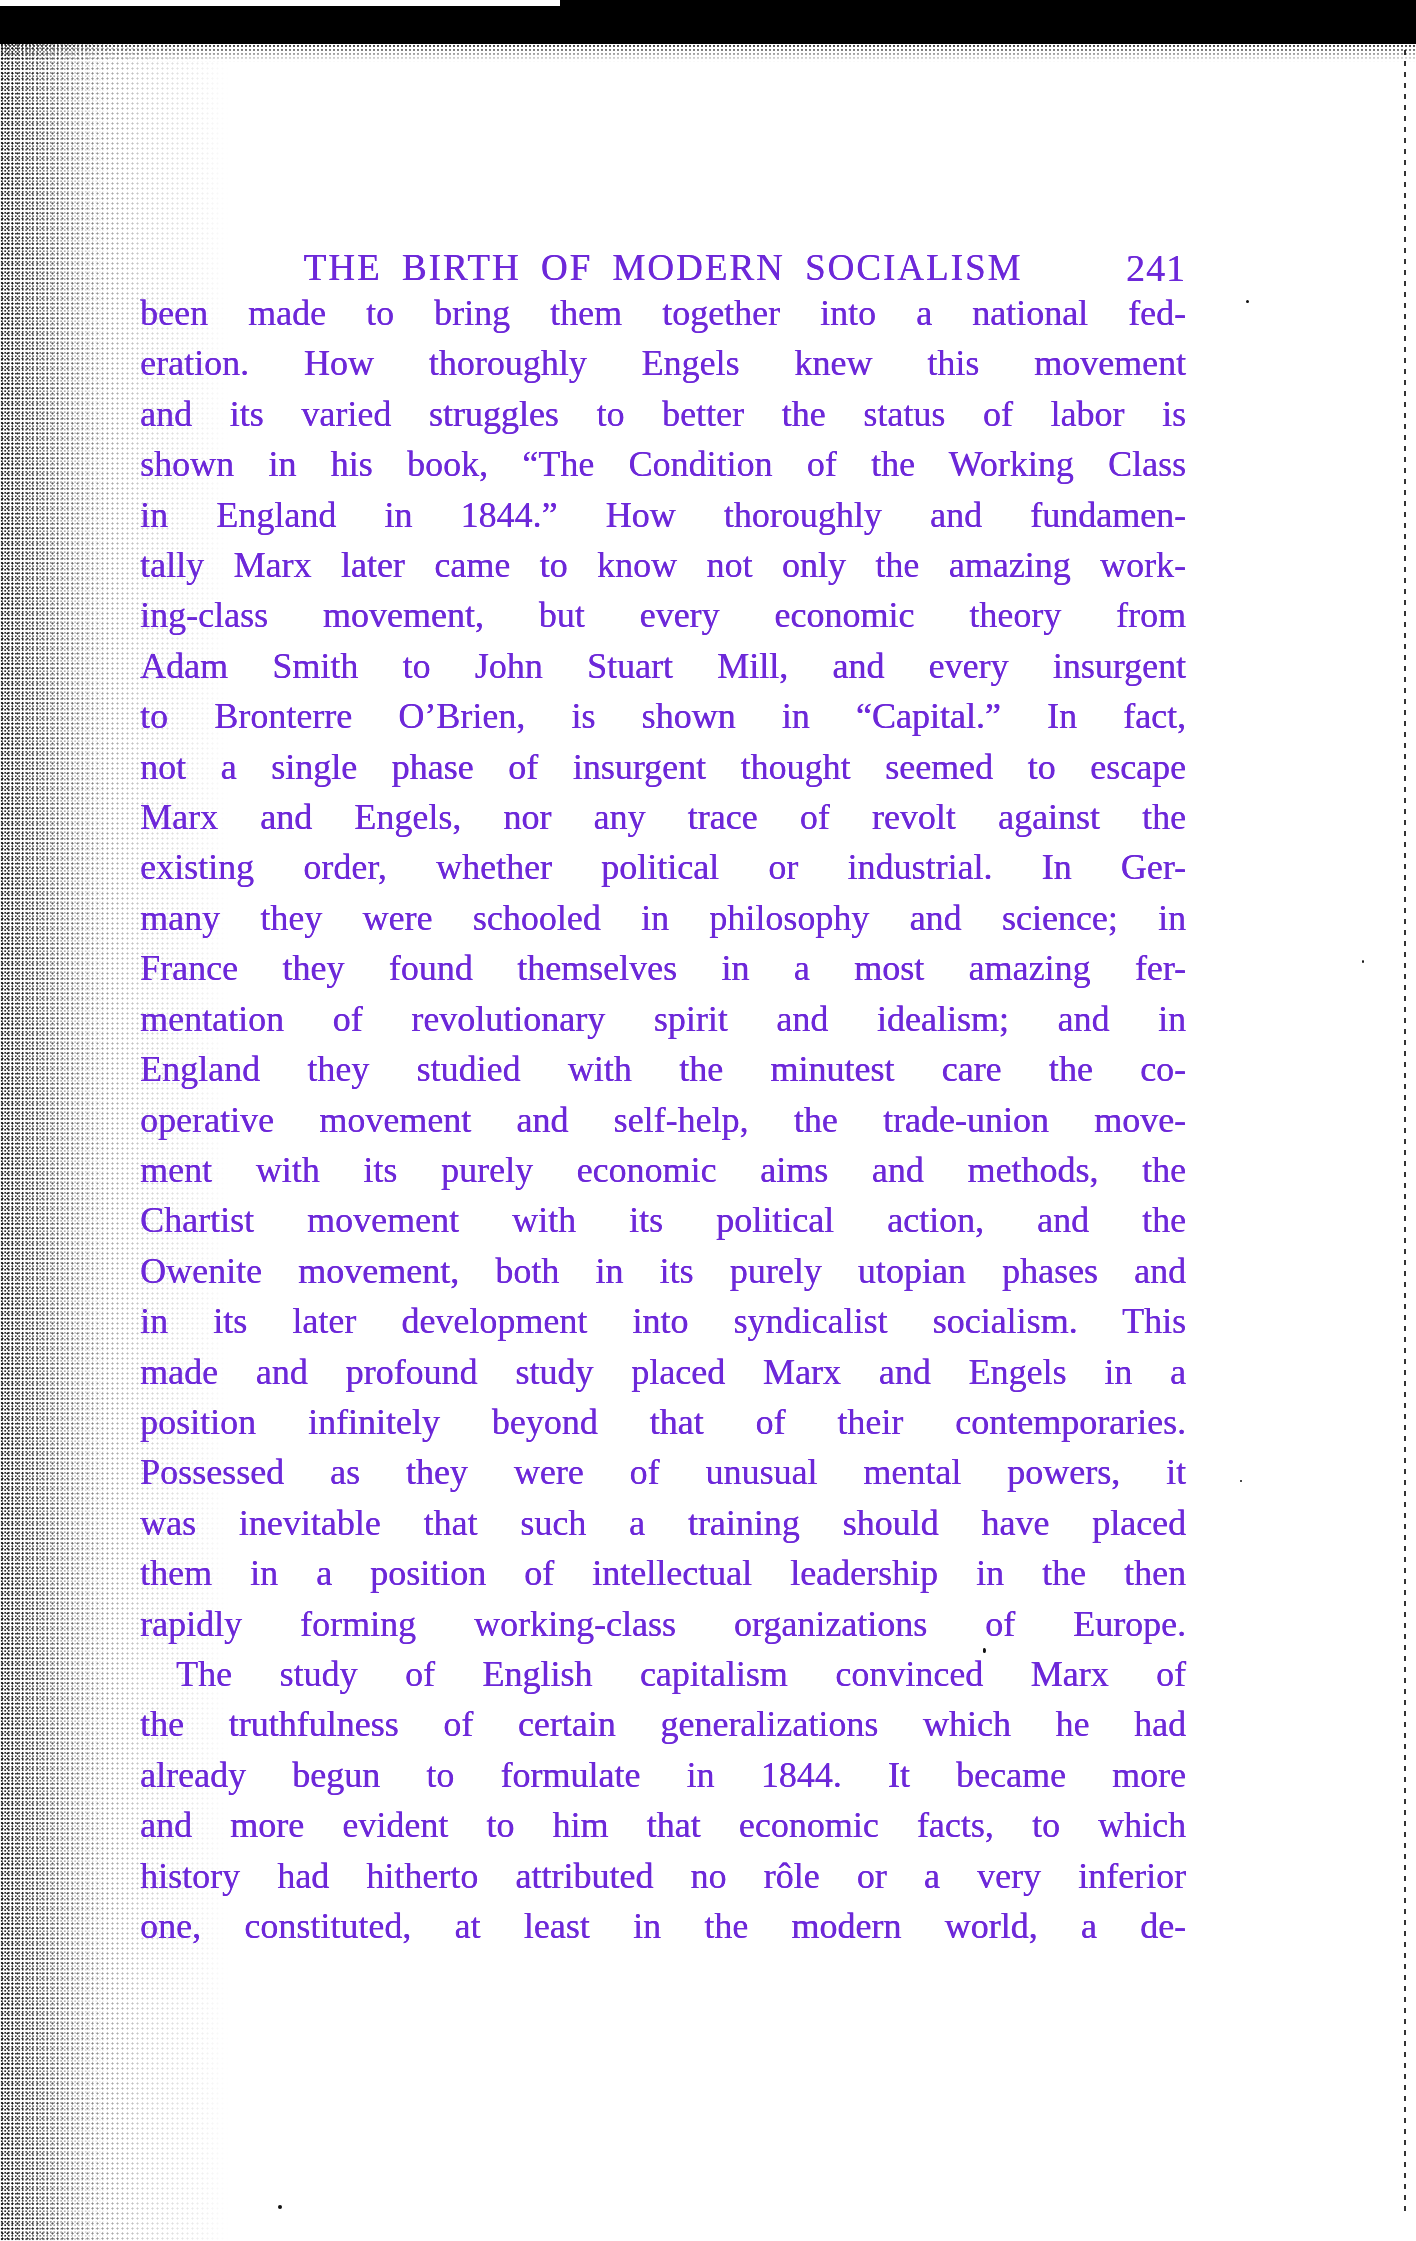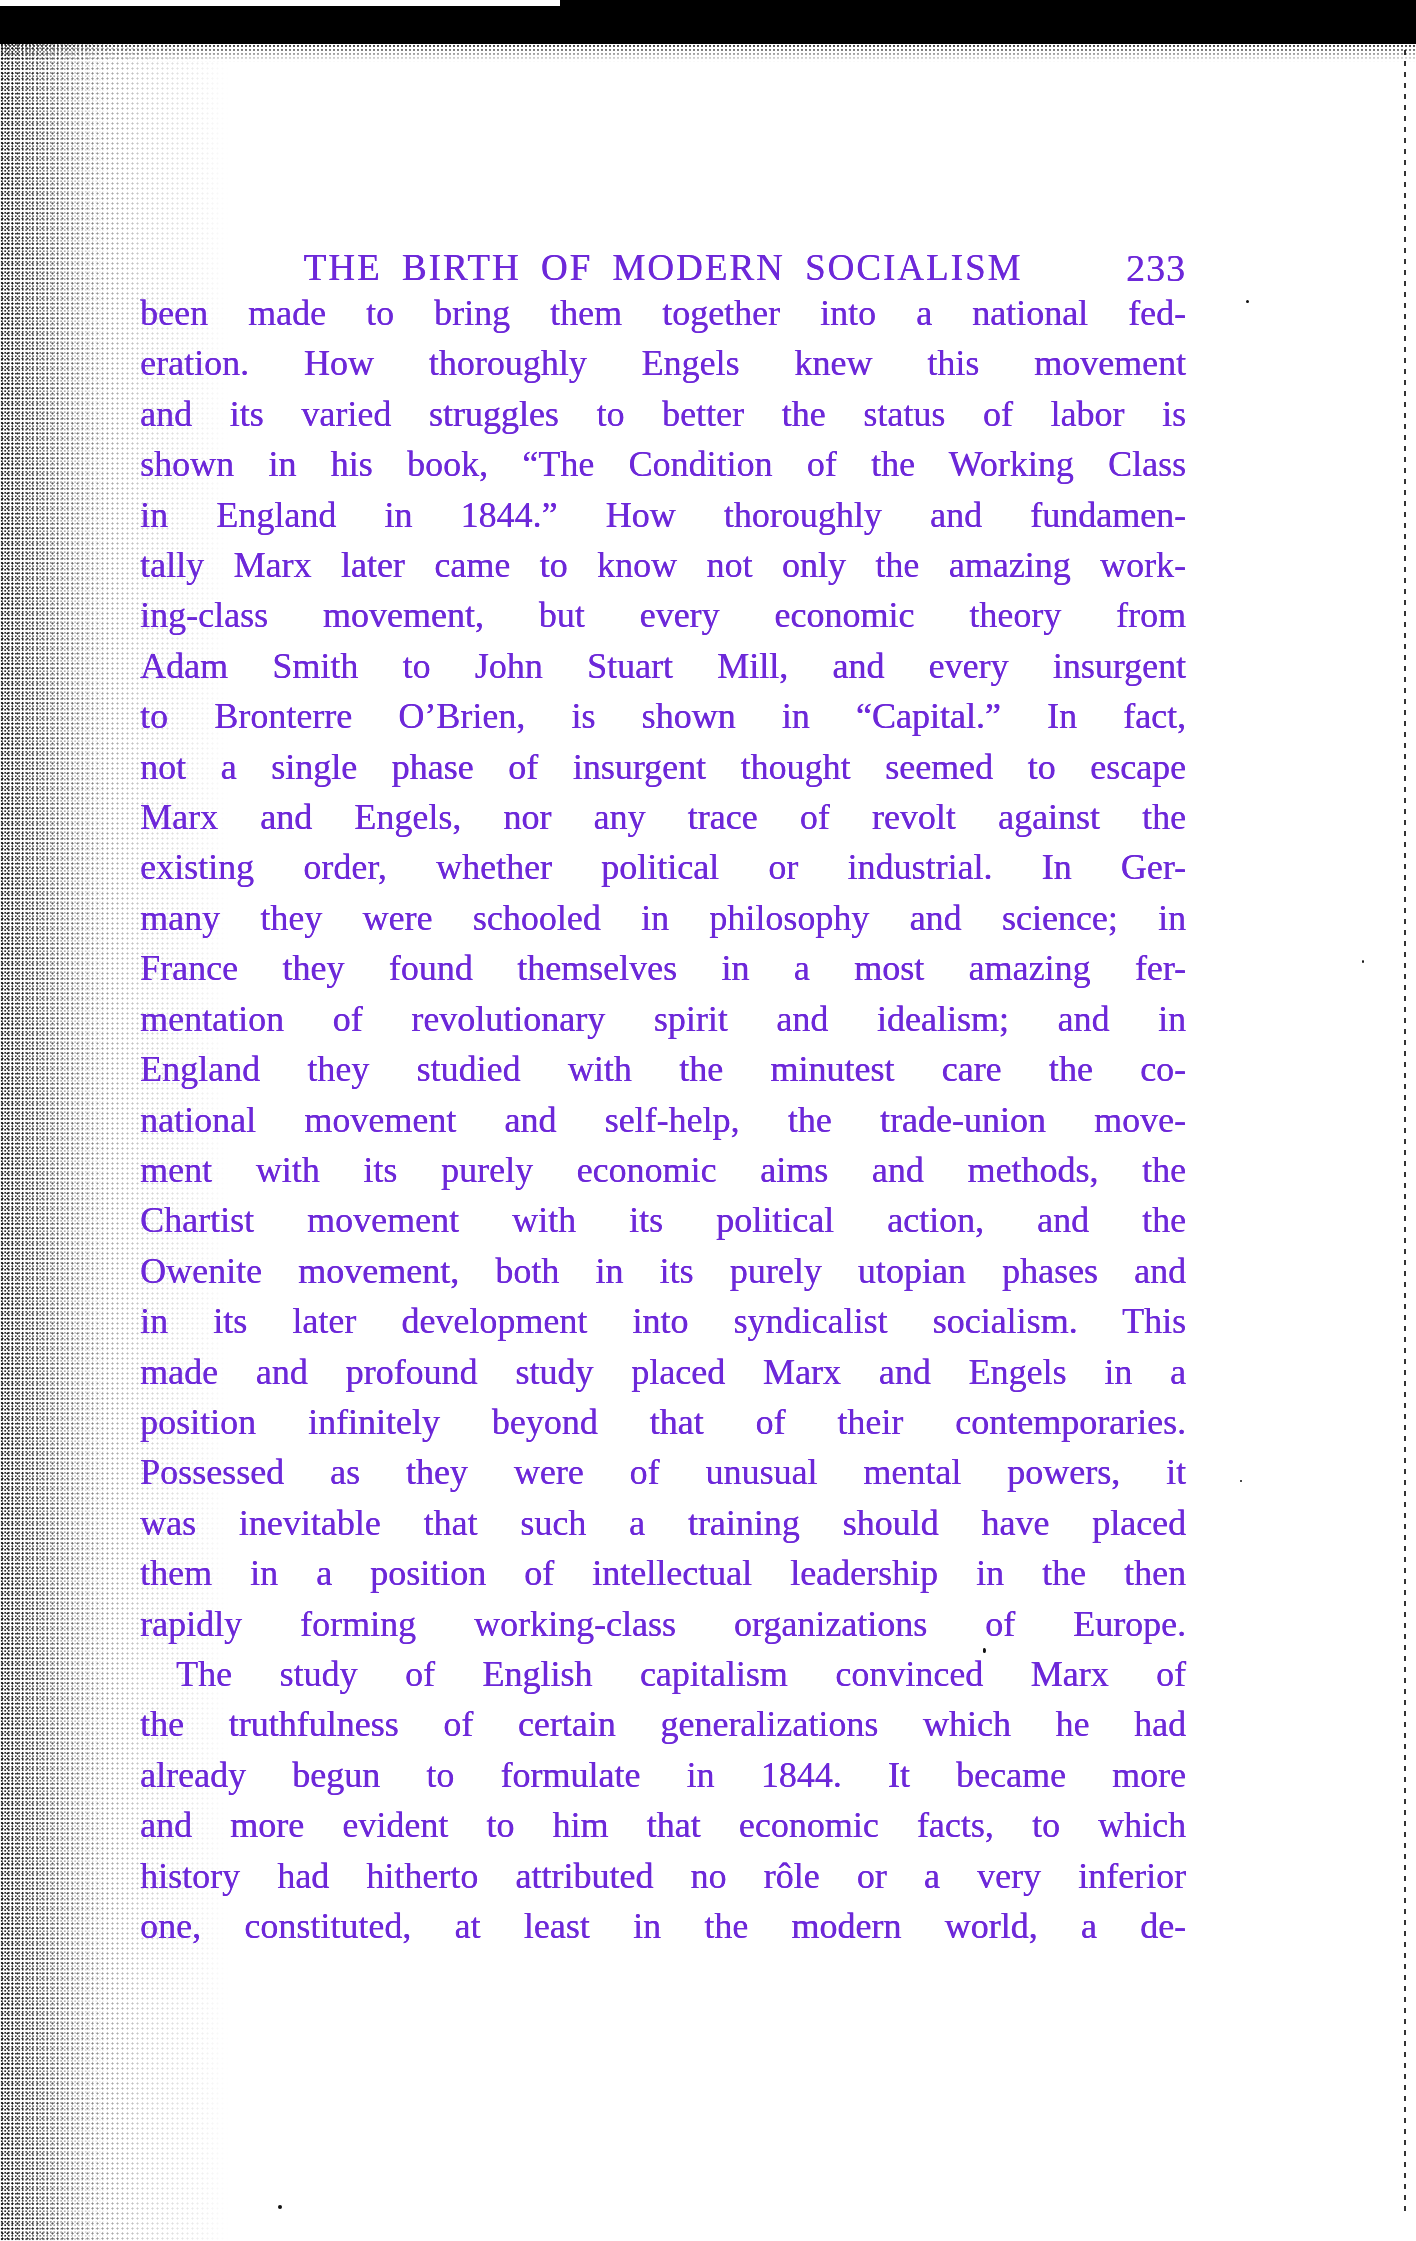--- a/index.html
+++ b/index.html
@@ -97,41 +97,41 @@
   <div class="left-noise-core"></div>
   <div class="right-edge-line"></div>
   <div class="speck speck-1"></div>
   <div class="speck speck-2"></div>
   <div class="speck speck-3"></div>
   <div class="speck speck-4"></div>
   <div class="speck speck-5"></div>
 
   <div class="running-head">
     <div class="head-title">THE BIRTH OF MODERN SOCIALISM</div>
-    <div class="head-folio">233</div>
+    <div class="head-folio">241</div>
   </div>
 
   <div class="body-text">
     <div class="line">been made to bring them together into a national fed-</div>
     <div class="line">eration. How thoroughly Engels knew this movement</div>
     <div class="line">and its varied struggles to better the status of labor is</div>
     <div class="line">shown in his book, “The Condition of the Working Class</div>
     <div class="line">in England in 1844.” How thoroughly and fundamen-</div>
     <div class="line">tally Marx later came to know not only the amazing work-</div>
     <div class="line">ing-class movement, but every economic theory from</div>
     <div class="line">Adam Smith to John Stuart Mill, and every insurgent</div>
     <div class="line">to Bronterre O’Brien, is shown in “Capital.” In fact,</div>
     <div class="line">not a single phase of insurgent thought seemed to escape</div>
     <div class="line">Marx and Engels, nor any trace of revolt against the</div>
     <div class="line">existing order, whether political or industrial. In Ger-</div>
     <div class="line">many they were schooled in philosophy and science; in</div>
     <div class="line">France they found themselves in a most amazing fer-</div>
     <div class="line">mentation of revolutionary spirit and idealism; and in</div>
     <div class="line">England they studied with the minutest care the co-</div>
-    <div class="line">national movement and self-help, the trade-union move-</div>
+    <div class="line">operative movement and self-help, the trade-union move-</div>
     <div class="line">ment with its purely economic aims and methods, the</div>
     <div class="line">Chartist movement with its political action, and the</div>
     <div class="line">Owenite movement, both in its purely utopian phases and</div>
     <div class="line">in its later development into syndicalist socialism. This</div>
     <div class="line">made and profound study placed Marx and Engels in a</div>
     <div class="line">position infinitely beyond that of their contemporaries.</div>
     <div class="line">Possessed as they were of unusual mental powers, it</div>
     <div class="line">was inevitable that such a training should have placed</div>
     <div class="line">them in a position of intellectual leadership in the then</div>
     <div class="line">rapidly forming working-class organizations of Europe.</div>

